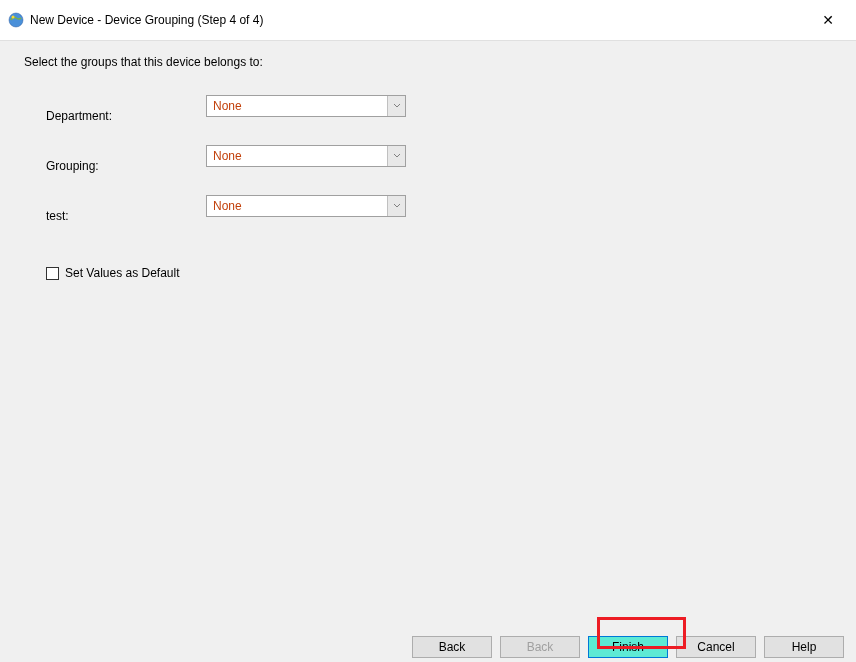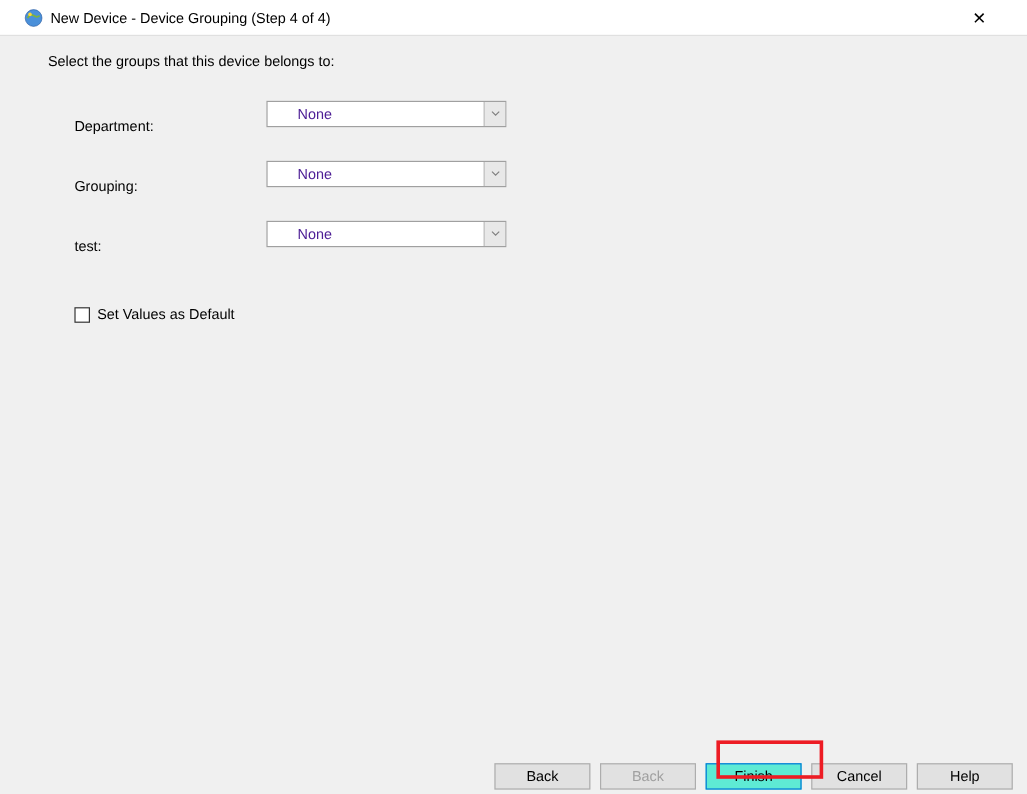--- a/index.html
+++ b/index.html
@@ -1,27 +1,27 @@
 <!DOCTYPE html>
 <html><head>
   <meta charset="utf-8">
   <style>
     * { margin: 0; padding: 0; box-sizing: border-box; font-family: "Segoe UI", Tahoma, sans-serif; font-size: 12px; }
     body { width: 856px; height: 662px; background: #f0f0f0; position: relative; overflow: hidden; }
-    .titlebar { height: 30px; background: #fff; display: flex; align-items: center; padding: 0 20px; border-bottom: 1px solid #e0e0e0; }
+    .titlebar { height: 41px; background: #fff; display: flex; align-items: center; padding: 0 8px; border-bottom: 1px solid #e0e0e0; }
     .titlebar-icon { width: 16px; height: 16px; margin-right: 6px; display: flex; align-items: center; justify-content: center; }
     .title-text { flex: 1; color: #000; }
     .close-btn { width: 40px; height: 28px; display: flex; align-items: center; justify-content: center; cursor: pointer; }
     .close-x { font-size: 14px; line-height: 1; }
-    .content { padding: 14px 40px; }
+    .content { padding: 14px 24px; }
     .instruction { margin-bottom: 20px; color: #000; }
     .form-row { display: flex; align-items: center; margin-bottom: 16px; padding-left: 22px; }
     .form-label { width: 160px; color: #000; margin-top: 20px; }
     .combo { position: relative; width: 200px; height: 22px; background: #fff; border: 1px solid #a0a0a0; display: flex; align-items: center; }
-    .combo-value { flex: 1; padding: 0 6px; color: #4c1d95; margin-left: 19px; }
+    .combo-value { flex: 1; padding: 0 6px; color: #c2410c; }
     .combo-btn { width: 18px; height: 100%; background: #e8e8e8; border-left: 1px solid #c0c0c0; display: flex; align-items: center; justify-content: center; }
     .checkbox-row { display: flex; align-items: center; margin-top: 43px; padding-left: 22px; }
     .checkbox { width: 13px; height: 13px; border: 1px solid #333; background: #fff; margin-right: 6px; cursor: pointer; }
     .button-row { position: absolute; bottom: 4px; right: 12px; display: flex; gap: 8px; align-items: center; }
     .btn { width: 80px; height: 22px; background: #e1e1e1; border: 1px solid #adadad; color: #000; display: flex; align-items: center; justify-content: center; cursor: pointer; }
     .btn.disabled { color: #a0a0a0; cursor: default; }
     .btn.highlighted { background: #5eead4; border: 1px solid #0078d7; }
     .highlight-frame { position: absolute; border: 3px solid #ed1c24; pointer-events: none; }
   </style>
 </head>

